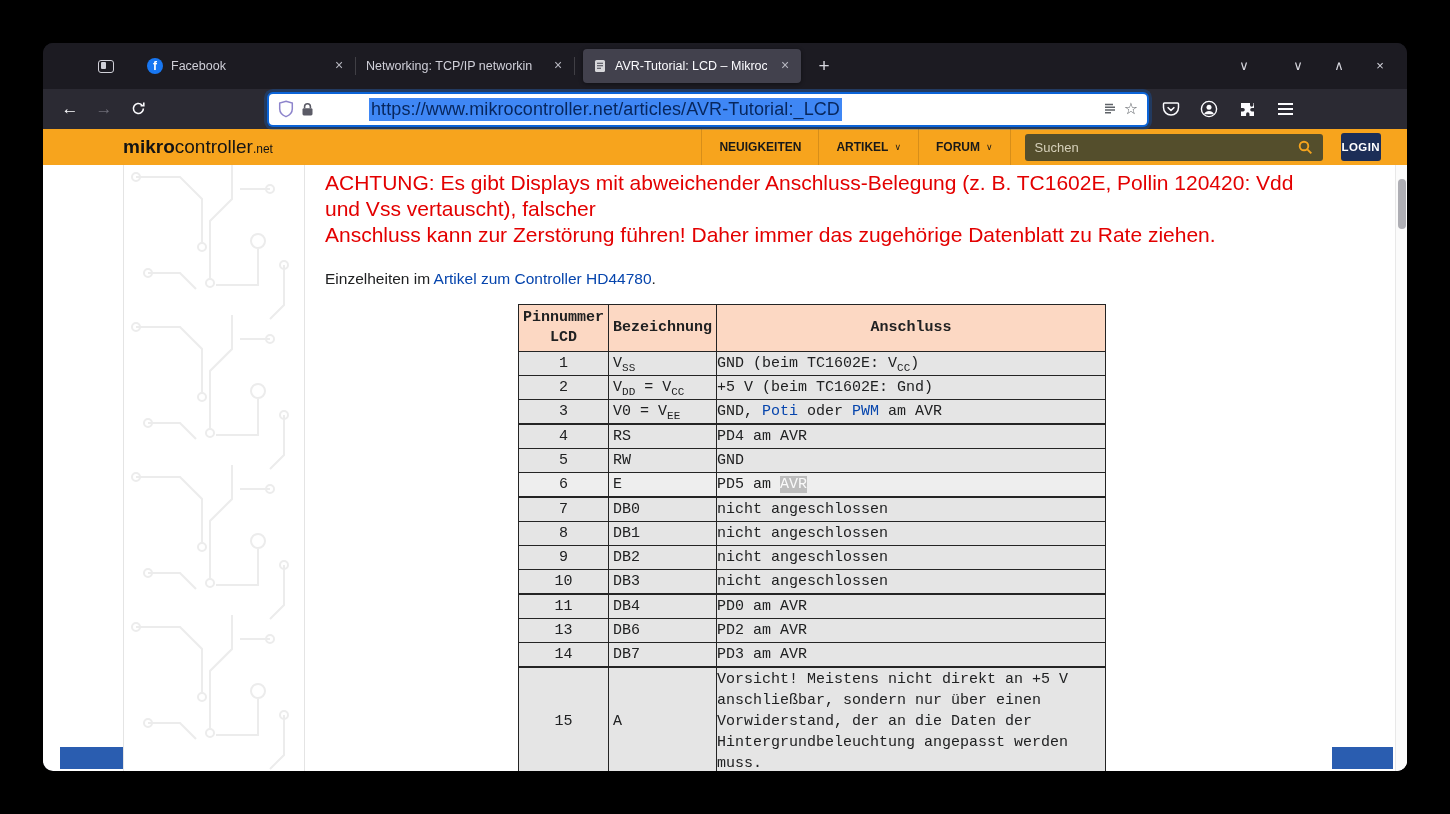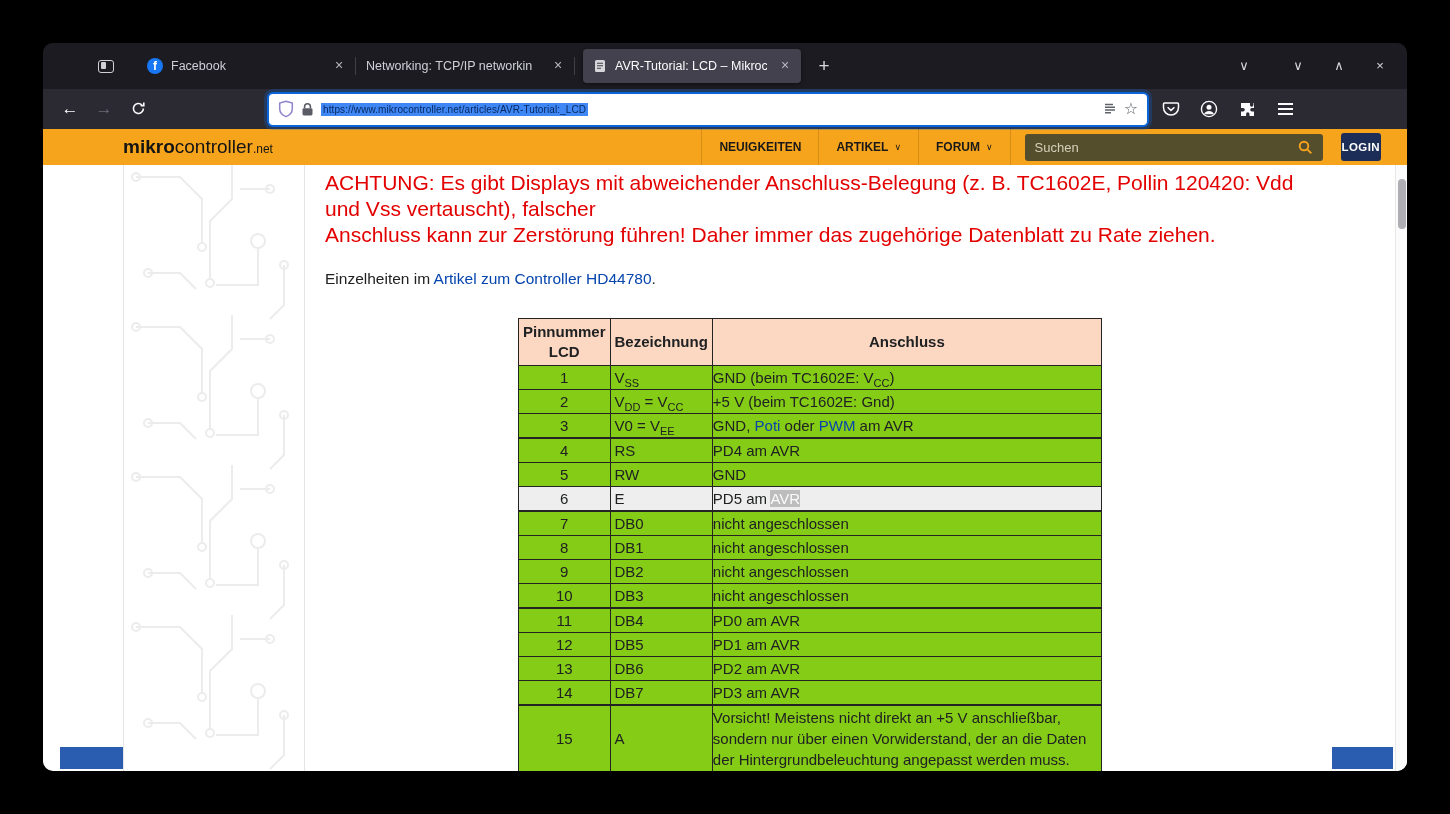--- a/index.html
+++ b/index.html
@@ -27,21 +27,21 @@
   .tb-spacer { flex:1; }
   .tbbtn { width:30px; height:30px; border-radius:4px; color:#d6d6de; font-size:13px; line-height:30px; text-align:center; cursor:pointer; }
   .winctl { display:flex; gap:11px; margin-left:24px; margin-right:2px; }
 
   
   .toolbar { height:40px; background:#2b2a33; display:flex; align-items:center; padding:0 8px 0 12px; }
   .navbtn { width:30px; height:30px; border-radius:4px; color:#fbfbfe; font-size:17px; line-height:29px; text-align:center; margin-right:4px; cursor:pointer; }
   .navbtn.dim { color:#6d6c77; }
   .urlbar { flex:0 0 878px; margin-left:112px; height:31px; background:#fff; border-radius:4px; display:flex; align-items:center; padding:0 9px; gap:7px;
             box-shadow:0 0 0 2px #0b64d8, 0 0 0 5px rgba(11,100,216,.28); }
-  .url-text { font-size:10px; background:#3f87f5; color:#07265c; padding:1px 2px; white-space:nowrap; letter-spacing:.1px; }
+  .url-text { font-size:18px; background:#3f87f5; color:#07265c; padding:1px 2px; white-space:nowrap; letter-spacing:.1px;margin-left:48px; }
   .url-spacer { flex:1; }
   .star { font-size:16px; color:#5f6368; line-height:1; cursor:pointer; }
   .tico { width:28px; height:28px; border-radius:4px; display:flex; align-items:center; justify-content:center; margin-left:10px; cursor:pointer; }
   .burger { width:15px; height:2px; background:#fbfbfe; box-shadow:0 -5px 0 #fbfbfe, 0 5px 0 #fbfbfe; }
 
   
   .siteheader { height:36px; background:#f7a41d; display:flex; align-items:center; padding:0 26px 0 80px; }
   .logo { font-size:19px; color:#141414; white-space:nowrap; cursor:pointer; }
   .logo .bold { font-weight:700; }
   .logo .tld { font-size:12px; }
@@ -59,21 +59,21 @@
   .page { position:relative; height:606px; background:#fff; overflow:hidden; color:#202122; }
   .footer-strip { position:absolute; left:17px; width:1333px; height:22px; bottom:2px; background:#2a5db0; }
   .article { position:absolute; left:80px; top:0; bottom:0; width:1209px; background:#fff; display:flex; }
   .pattern-col { width:182px; min-width:182px; border-left:1px solid #e4e4e4; border-right:1px solid #e4e4e4; overflow:hidden; background:#fff; }
   .article-body { flex:1; padding:5px 20px 0 20px; }
 
   .warning { color:#e30000; font-size:21px; line-height:26px; }
   .intro { margin-top:20px; font-size:15.5px; line-height:22px; color:#202122; }
   a.wl { color:#0645ad; text-decoration:none; cursor:pointer; }
 
-  table.pin-table { border-collapse:collapse; margin:28px 0 0 193px; font-size:15px; background:#84cc16; }
+  table.pin-table { border-collapse:collapse; margin:14px 0 0 193px; font-size:15px; background:#e5e5e5;font-family:Liberation Mono, monospace; }
   .pin-table th, .pin-table td { border:1px solid #242424; }
   .pin-table th { background:#fcd8c3; font-weight:700; text-align:center; padding:3px 4px; line-height:20px; }
   .pin-table td { height:23px; padding:1px 4px; line-height:21px; }
   td.c-pin { width:88px; text-align:center; }
   td.c-name { width:97px; }
   td.c-conn { width:389px; padding:1px 0; }
   th.h-pin { width:88px; }
   th.h-name { width:97px; }
   th.h-conn { width:389px; }
   tr.group td { border-top:2px solid #242424; }
@@ -297,25 +297,20 @@
                 <td class="c-pin">10</td>
                 <td class="c-name">DB3</td>
                 <td class="c-conn">nicht angeschlossen</td>
               </tr>
               <tr class="group">
                 <td class="c-pin">11</td>
                 <td class="c-name">DB4</td>
                 <td class="c-conn">PD0 am AVR</td>
               </tr>
               <tr>
-                <td class="c-pin">12</td>
-                <td class="c-name">DB5</td>
-                <td class="c-conn">PD1 am AVR</td>
-              </tr>
-              <tr>
                 <td class="c-pin">13</td>
                 <td class="c-name">DB6</td>
                 <td class="c-conn">PD2 am AVR</td>
               </tr>
               <tr>
                 <td class="c-pin">14</td>
                 <td class="c-name">DB7</td>
                 <td class="c-conn">PD3 am AVR</td>
               </tr>
               <tr class="group">

